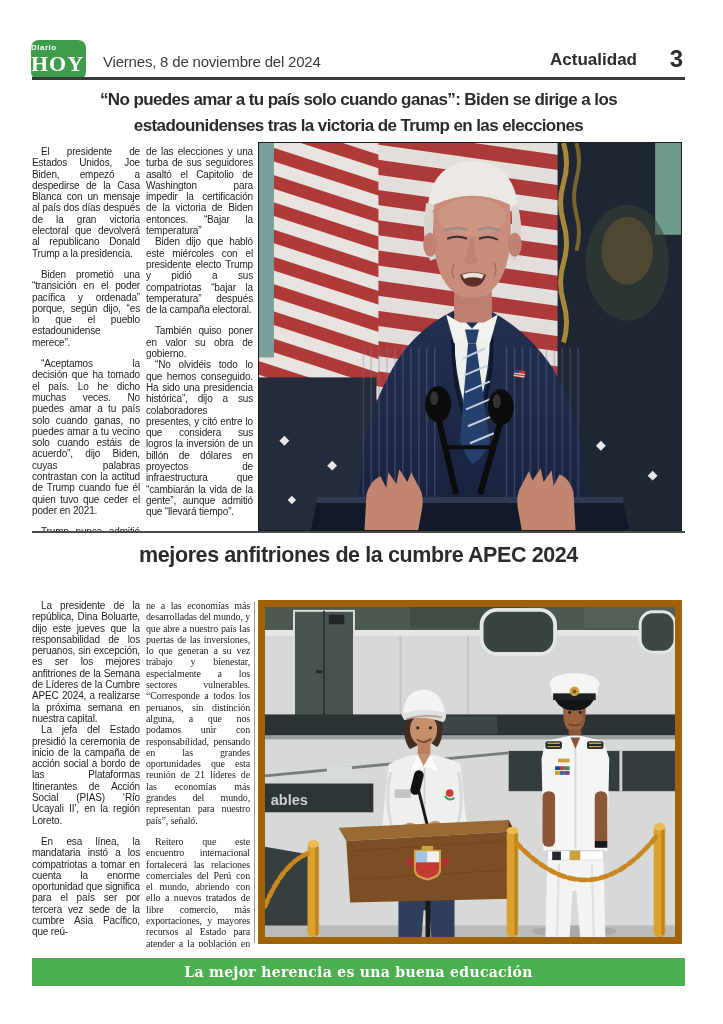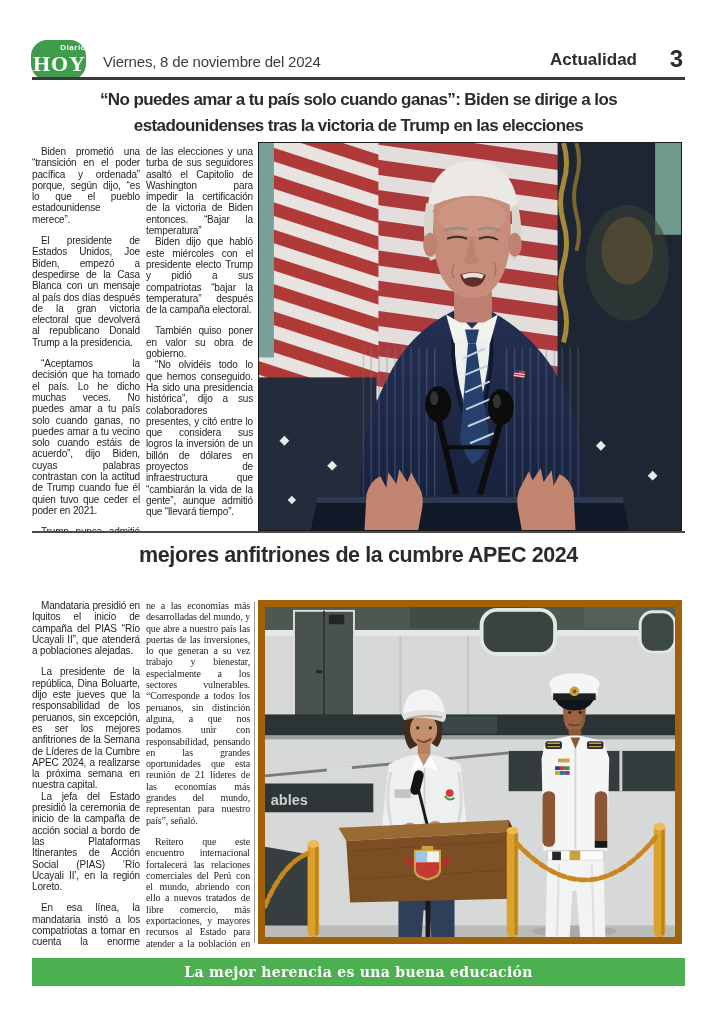--- a/index.html
+++ b/index.html
@@ -3,21 +3,21 @@
 <meta charset="utf-8">
 <style>
   html,body { margin:0; padding:0; background:#ffffff; }
   .page {
     position:relative; width:723px; height:1024px; background:#fff;
     font-family:"Liberation Sans", sans-serif; overflow:hidden;
   }
   
   .logo {
     position:absolute; left:31px; top:40px; width:55px; height:40px;
-    background:#3f9c4a; border-radius:16px; color:#fff; text-align:right;
+    background:#3f9c4a; border-radius:8px; color:#fff; text-align:left;
     box-sizing:border-box; padding-top:3px;
   }
   .logo .diario { font-size:8px; font-weight:bold; letter-spacing:.5px; line-height:9px; }
   .logo .hoy { font-family:"Liberation Serif", serif; font-weight:bold; font-size:22px; line-height:24px; letter-spacing:1px; }
   .date { position:absolute; left:103px; top:53px; font-size:15px; color:#3d3d3d; letter-spacing:-.2px; }
   .section { position:absolute; right:86px; top:50px; font-size:17px; font-weight:bold; color:#2c2c2c; }
   .pagenum { position:absolute; right:40px; top:45px; font-size:24px; font-weight:bold; color:#2c2c2c; }
   .header-rule { position:absolute; left:32px; top:77px; width:653px; height:3px; background:#3a3a3a; }
   
   .headline { position:absolute; left:32px; width:653px; text-align:center; font-weight:bold; color:#2b2b2b; }
@@ -62,22 +62,22 @@
   <div class="section">Actualidad</div>
   <div class="pagenum">3</div>
   <div class="header-rule"></div>
 
   <div class="headline headline1">
     <div>“No puedes amar a tu país solo cuando ganas”: Biden se dirige a los</div>
     <div>estadounidenses tras la victoria de Trump en las elecciones</div>
   </div>
 
   <div class="article-col a1c1">
+    <p>El presidente de Estados Unidos, Joe Biden, empezó a despedirse de la Casa Blanca con un mensaje al país dos días después de la gran victoria electoral que devolverá al republicano Donald Trump a la presidencia.</p>
     <p>Biden prometió una “transición en el poder pacífica y ordenada” porque, según dijo, “es lo que el pueblo estadounidense merece”.</p>
-    <p>El presidente de Estados Unidos, Joe Biden, empezó a despedirse de la Casa Blanca con un mensaje al país dos días después de la gran victoria electoral que devolverá al republicano Donald Trump a la presidencia.</p>
     <p>“Aceptamos la decisión que ha tomado el país. Lo he dicho muchas veces. No puedes amar a tu país solo cuando ganas, no puedes amar a tu vecino solo cuando estáis de acuerdo”, dijo Biden, cuyas palabras contrastan con la actitud de Trump cuando fue él quien tuvo que ceder el poder en 2021.</p>
     <p>Trump nunca admitió su derrota, cuestionó durante años la limpieza</p>
   </div>
   <div class="article-col a1c2">
     <p class="noindent mb0">de las elecciones y una turba de sus seguidores asaltó el Capitolio de Washington para impedir la certificación de la victoria de Biden entonces. “Bajar la temperatura”</p>
     <p>Biden dijo que habló este miércoles con el presidente electo Trump y pidió a sus compatriotas “bajar la temperatura” después de la campaña electoral.</p>
     <p class="mb0">También quiso poner en valor su obra de gobierno.</p>
     <p>“No olvidéis todo lo que hemos conseguido. Ha sido una presidencia histórica”, dijo a sus colaboradores presentes, y citó entre lo que considera sus logros la inversión de un billón de dólares en proyectos de infraestructura que “cambiarán la vida de la gente”, aunque admitió que “llevará tiempo”.</p>
   </div>
 
@@ -177,21 +177,20 @@
     </svg>
   </div>
 
   <div class="divider"></div>
 
   <div class="headline headline2">
     <div>mejores anfitriones de la cumbre APEC 2024</div>
   </div>
 
   <div class="article-col a2c1">
-    <p>Mandataria presidió en Iquitos el inicio de campaña del PIAS “Río Ucayali II”, que atenderá a poblaciones alejadas.</p>
     <p class="mb0">La presidente de la república, Dina Boluarte, dijo este jueves que la responsabilidad de los peruanos, sin excepción, es ser los mejores anfitriones de la Semana de Líderes de la Cumbre APEC 2024, a realizarse la próxima semana en nuestra capital.</p>
     <p>La jefa del Estado presidió la ceremonia de inicio de la campaña de acción social a bordo de las Plataformas Itinerantes de Acción Social (PIAS) ‘Río Ucayali II’, en la región Loreto.</p>
     <p>En esa línea, la mandataria instó a los compatriotas a tomar en cuenta la enorme oportunidad que significa para el país ser por tercera vez sede de la cumbre Asia Pacífico, que reú-</p>
   </div>
   <div class="article-col a2c2">
     <p class="noindent">ne a las economías más desarrolladas del mundo, y que abre a nuestro país las puertas de las inversiones, lo que generan a su vez trabajo y bienestar, especialmente a los sectores vulnerables. “Corresponde a todos los peruanos, sin distinción alguna, a que nos podamos unir con responsabilidad, pensando en las grandes oportunidades que esta reunión de 21 líderes de las economías más grandes del mundo, representan para nuestro país”, señaló.</p>
     <p>Reitero que este encuentro internacional fortalecerá las relaciones comerciales del Perú con el mundo, abriendo con ello a nuevos tratados de libre comercio, más exportaciones, y mayores recursos al Estado para atender a la población en línea de pobreza y pobreza extrema.</p>
   </div>
 
   <div class="colrule"></div>

